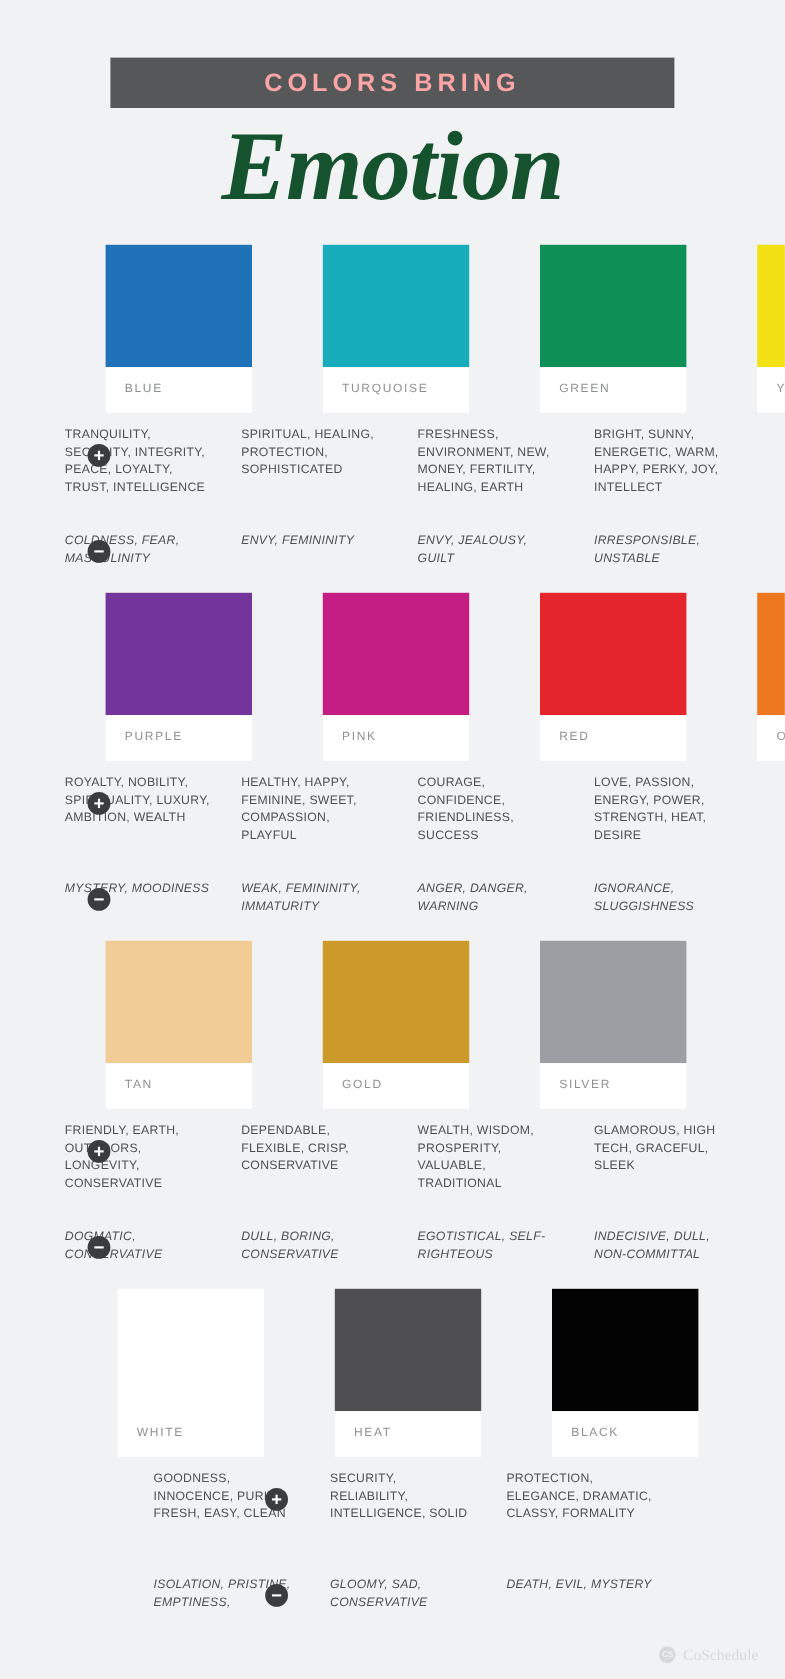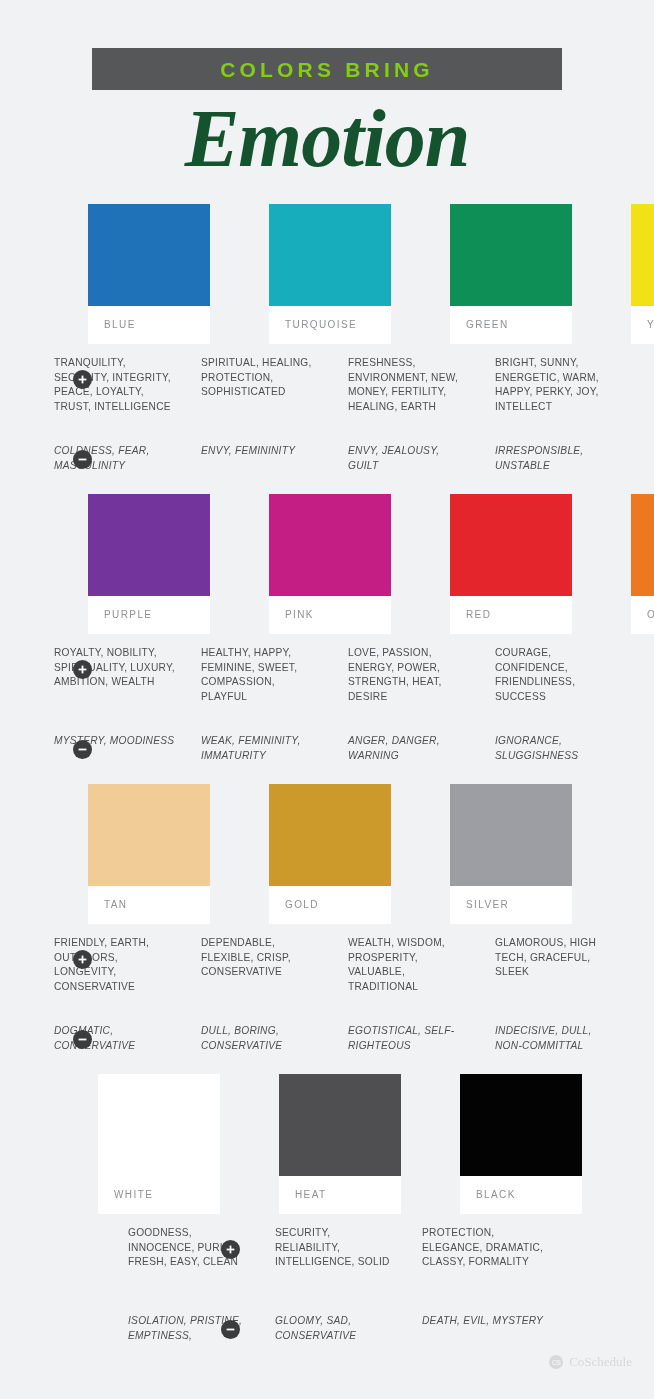--- a/index.html
+++ b/index.html
@@ -23,21 +23,21 @@
   .title-bar {
     width: 470px;
     height: 42px;
     margin: 0 auto;
     background: #555759;
     display: flex;
     align-items: center;
     justify-content: center;
   }
   .title-bar-text {
-    color: #84cc16;
+    color: #fca5a5;
     font-size: 21px;
     font-weight: bold;
     letter-spacing: 4.2px;
     line-height: 1;
   }
   .subtitle {
     margin-top: 2px;
     color: #a9abad;
     font-family: "Liberation Serif", serif;
     font-style: italic;
@@ -131,21 +131,21 @@
   .row-4 .icon-pos { left: 93px; }
   .row-4 .icon-neg { left: 93px; }
 
   
   .pos-block { min-height: 76px; }
 
   
   .footer {
     position: absolute;
     right: 22px;
-    bottom: 29px;
+    bottom: 12px;
     display: flex;
     align-items: center;
     gap: 6px;
     opacity: 0.55;
   }
   .footer-mark {
     width: 14px;
     height: 14px;
     border-radius: 50%;
     background: #c2c4c6;
@@ -261,22 +261,22 @@
     <div class="traits">
       <div class="trait-line positive pos-block">
         <div class="sign-icon icon-pos" style="background: rgb(58, 60, 62);">
           <svg width="9" height="9" viewBox="0 0 9 9">
               <rect x="3.6" y="0.6" width="1.8" height="7.8" fill="#fff"></rect>
               <rect x="0.6" y="3.6" width="7.8" height="1.8" fill="#fff"></rect>
             </svg>
         </div>
         <div class="trait-cell">ROYALTY, NOBILITY, SPIRITUALITY, LUXURY, AMBITION, WEALTH</div>
         <div class="trait-cell">HEALTHY, HAPPY, FEMININE, SWEET, COMPASSION, PLAYFUL</div>
+        <div class="trait-cell">COURAGE, CONFIDENCE, FRIENDLINESS, SUCCESS</div>
         <div class="trait-cell">LOVE, PASSION, ENERGY, POWER, STRENGTH, HEAT, DESIRE</div>
-        <div class="trait-cell">COURAGE, CONFIDENCE, FRIENDLINESS, SUCCESS</div>
       </div>
       <div class="trait-line negative">
         <div class="sign-icon icon-neg" style="background: rgb(58, 60, 62);">
           <svg width="9" height="9" viewBox="0 0 9 9">
               <rect x="0.6" y="3.6" width="7.8" height="1.8" fill="#fff"></rect>
             </svg>
         </div>
         <div class="trait-cell neg">MYSTERY, MOODINESS</div>
         <div class="trait-cell neg">WEAK,  FEMININITY, IMMATURITY</div>
         <div class="trait-cell neg">ANGER, DANGER, WARNING</div>

